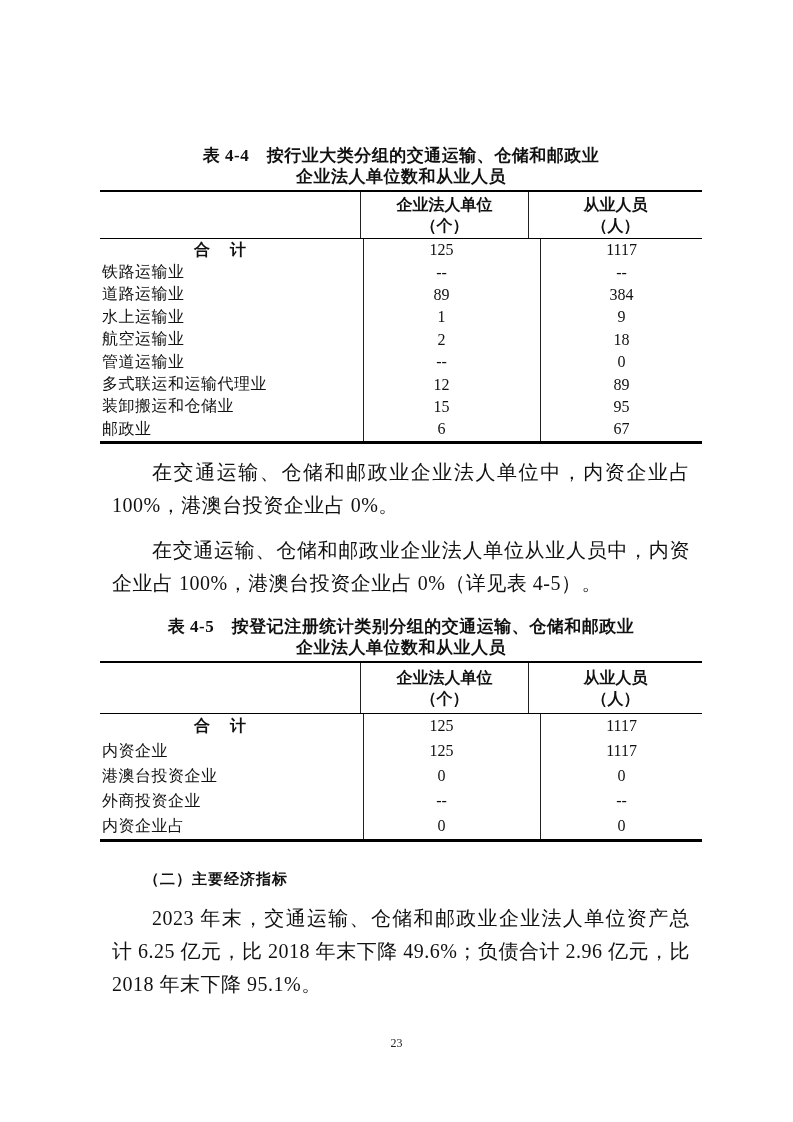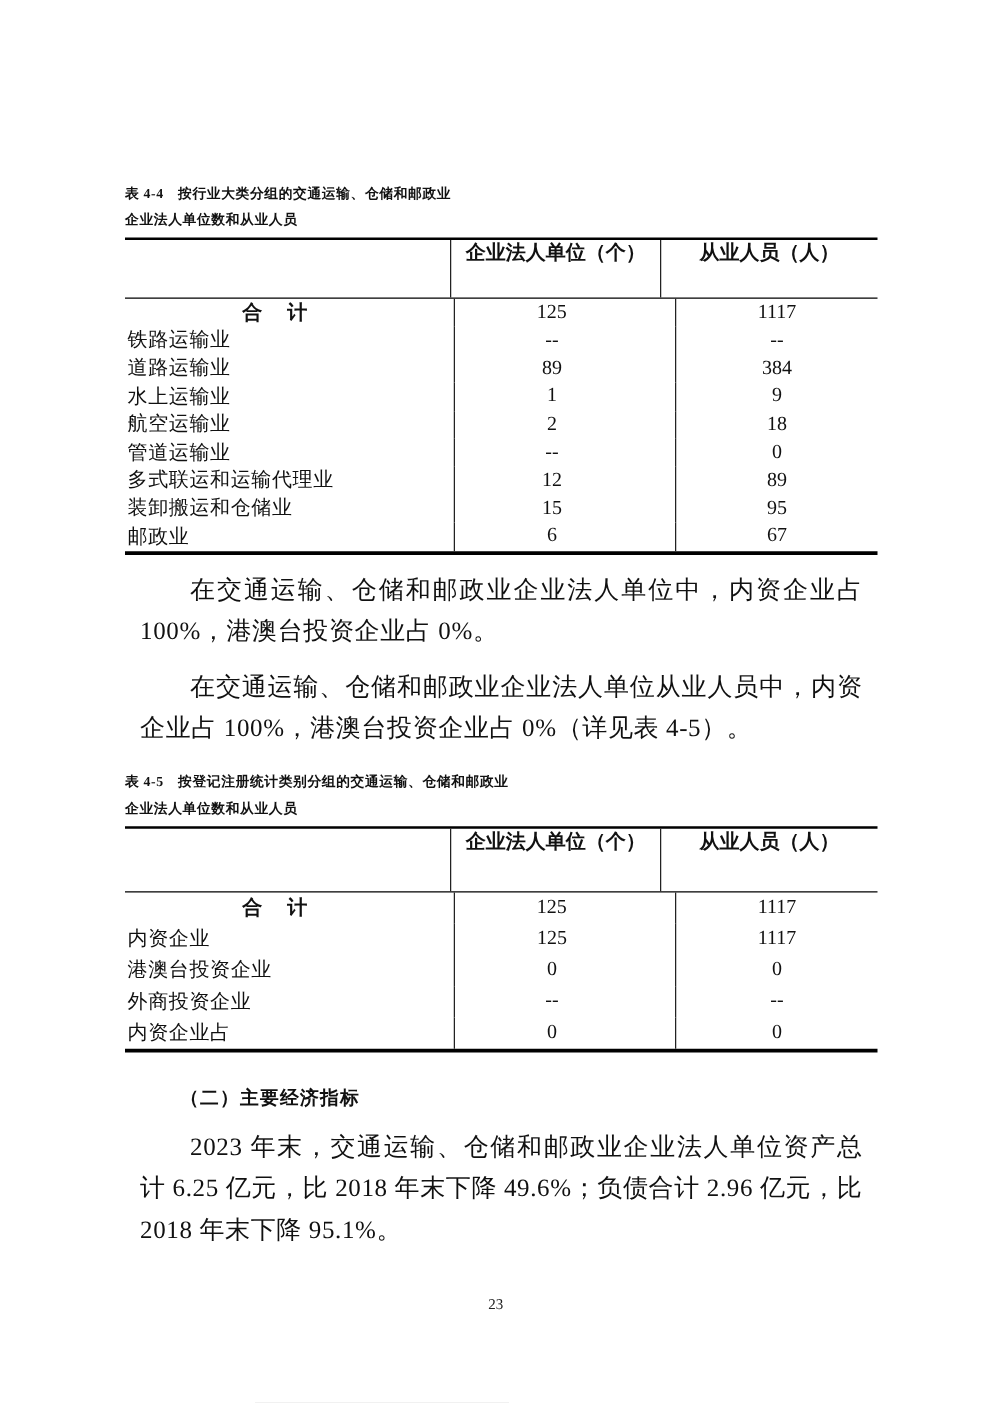--- a/index.html
+++ b/index.html
@@ -11,44 +11,44 @@
     font-family: "Liberation Serif", "DejaVu Serif", serif;
     color: #111111;
   }
   .content {
     width: 602px;
     margin-left: 100px;
     padding-top: 145px;
   }
   
   .tbl-title {
-    text-align: left;
-    font-weight: bold;
-    font-size: 11px;
+    text-align: center;
+    font-weight: bold;
+    font-size: 17px;
     line-height: 21px;
     margin-bottom: 3px;
     letter-spacing: 0.5px;
   }
   
   .t-table {
     border-top: 2.5px solid #000;
     border-bottom: 3px solid #000;
     width: 602px;
   }
   .t-head {
     display: flex;
     height: 46px;
     border-bottom: 1.5px solid #000;
     font-weight: bold;
     font-size: 16px;
   }
   .t2 .t-head { height: 50px; }
   .hc {
     display: flex;
-    flex-direction: row;
+    flex-direction: column;
     justify-content: center;
     text-align: center;
     line-height: 21px;
     box-sizing: border-box;
   }
   .c-stub    { width: 260px; box-sizing: border-box; }
   .c-units   { width: 168px; border-left: 1.2px solid #222; box-sizing: border-box; text-align: center; }
   .c-persons { width: 174px; border-left: 1.2px solid #222; box-sizing: border-box; }
   .t-row {
     display: flex;

